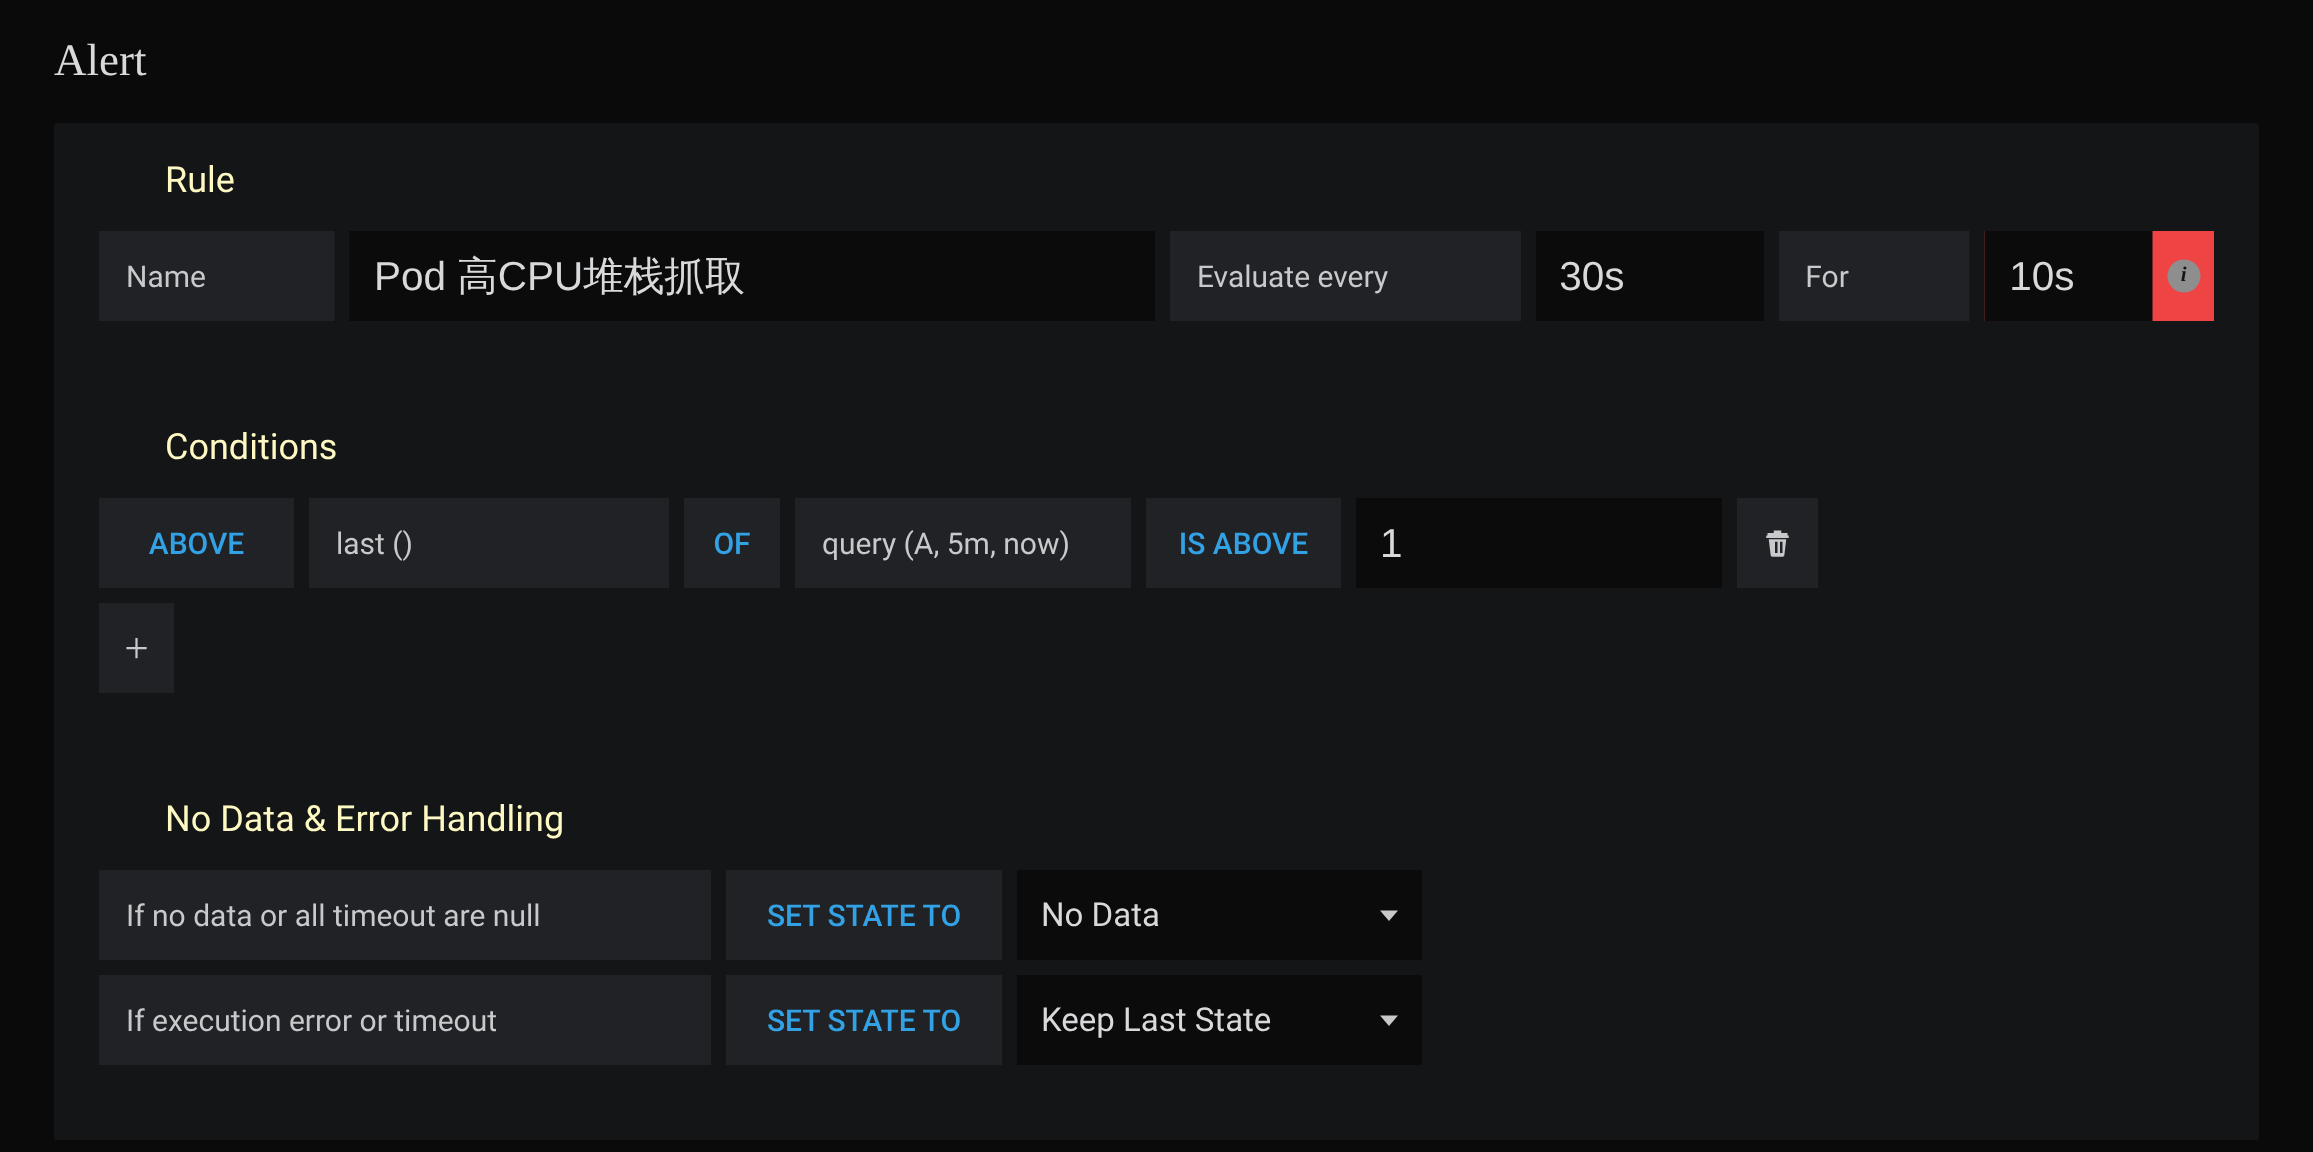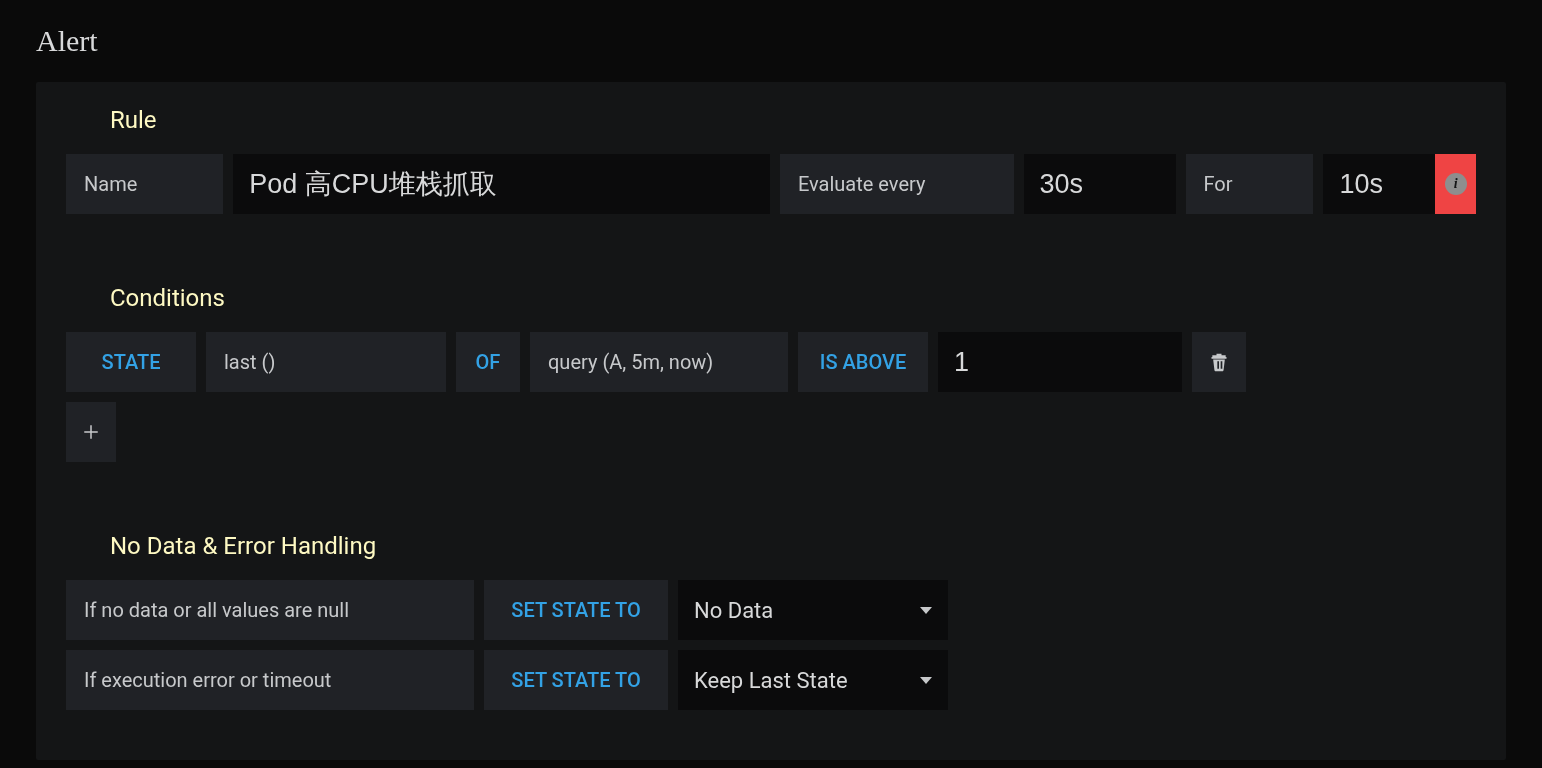--- a/index.html
+++ b/index.html
@@ -106,21 +106,21 @@
   .w-name-input { width: 548px; }
   .w-eval-label { width: 238px; }
   .w-eval-input { width: 152px; }
   .w-for-label  { width: 130px; }
   .w-for-input  { width: 112px; }
   .w-for-info   { width: 44px; justify-content: center; padding: 0; }
 
   .w-when   { width: 130px; justify-content: center; }
   .w-agg    { width: 240px; }
   .w-of     { width: 64px; justify-content: center; }
-  .w-query  { width: 258px; }
+  .w-query  { width: 224px; }
   .w-evtype { width: 130px; justify-content: center; }
   .w-thresh { width: 244px; }
   .w-trash  { width: 54px; }
   .w-add    { width: 50px; }
 
   .w-nd-label { width: 408px; }
   .w-nd-act   { width: 184px; justify-content: center; }
   .w-nd-sel   { width: 270px; }
 </style>
 </head>
@@ -144,21 +144,21 @@
         <input class="input-box w-for-input" style="height: 60px;" value="10s">
         <div class="w-for-info" style="display:flex;align-items:center;justify-content:center;height:60px;">
           <span class="info-circle">i</span>
         </div>
       </div>
     </div>
 
     <h2 class="section-heading section-gap">Conditions</h2>
 
     <div class="row">
-      <div class="label-box accent w-when">STATE</div>
+      <div class="label-box accent w-when">ABOVE</div>
       <div class="label-box w-agg">last ()</div>
       <div class="label-box accent w-of">OF</div>
       <div class="label-box w-query">query (A, 5m, now)</div>
       <div class="label-box accent w-evtype">IS ABOVE</div>
       <input class="input-box w-thresh" value="1" style="">
       <div class="btn-box w-trash">
         <svg class="icon-svg" width="20" height="22" viewBox="0 0 24 24">
             <path d="M3 6h18v2H3V6zm2 3h14l-1.5 12.5c-.1.8-.8 1.5-1.6 1.5H8.1c-.8 0-1.5-.7-1.6-1.5L5 9zm5 2v9h2v-9h-2zm4 0v9h2v-9h-2zM9 4V2h6v2h5v2H4V4h5z"></path>
           </svg>
       </div>
@@ -167,21 +167,21 @@
       <div class="btn-box w-add">
         <svg class="icon-svg" width="18" height="18" viewBox="0 0 24 24">
             <path d="M11 3h2v8h8v2h-8v8h-2v-8H3v-2h8V3z"></path>
           </svg>
       </div>
     </div>
 
     <h2 class="section-heading section-gap">No Data &amp; Error Handling</h2>
 
     <div class="row">
-      <div class="label-box w-nd-label">If no data or all values are null</div>
+      <div class="label-box w-nd-label">If no data or all timeout are null</div>
       <div class="label-box accent w-nd-act">SET STATE TO</div>
       <div class="select-box w-nd-sel">
         <span>No Data</span>
         <span class="caret-down"></span>
       </div>
     </div>
 
     <div class="row">
       <div class="label-box w-nd-label">If execution error or timeout</div>
       <div class="label-box accent w-nd-act">SET STATE TO</div>

